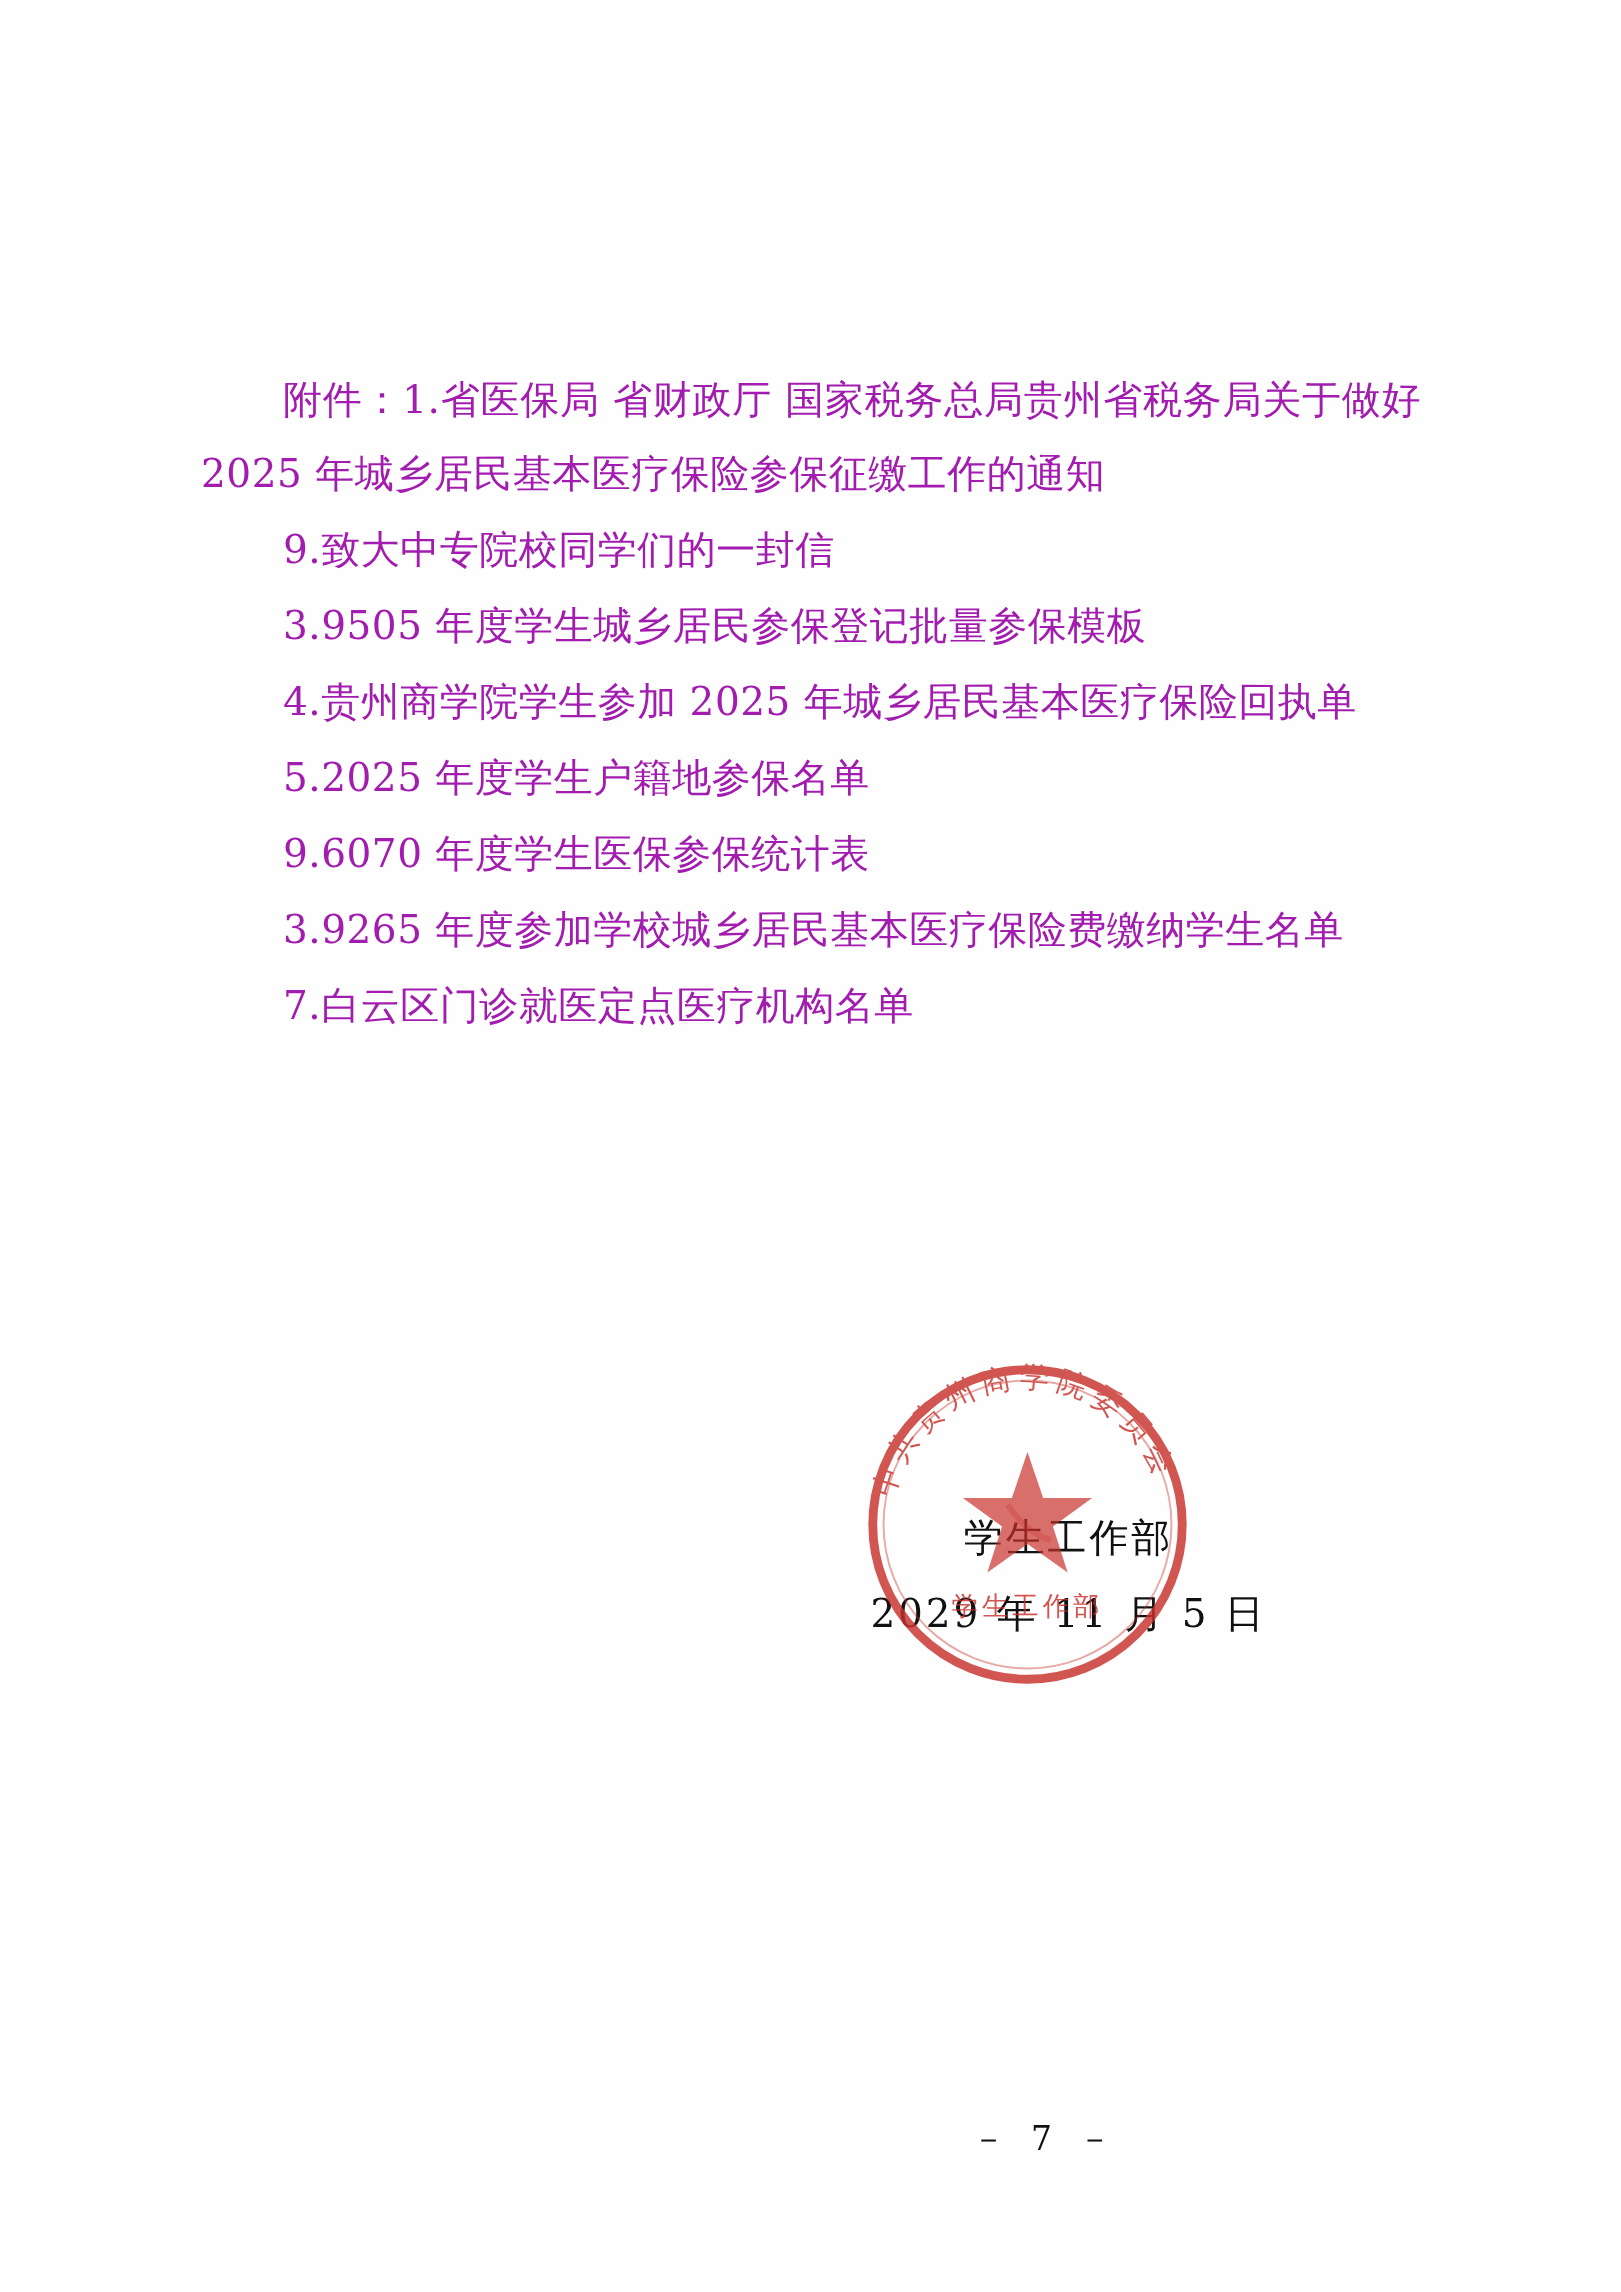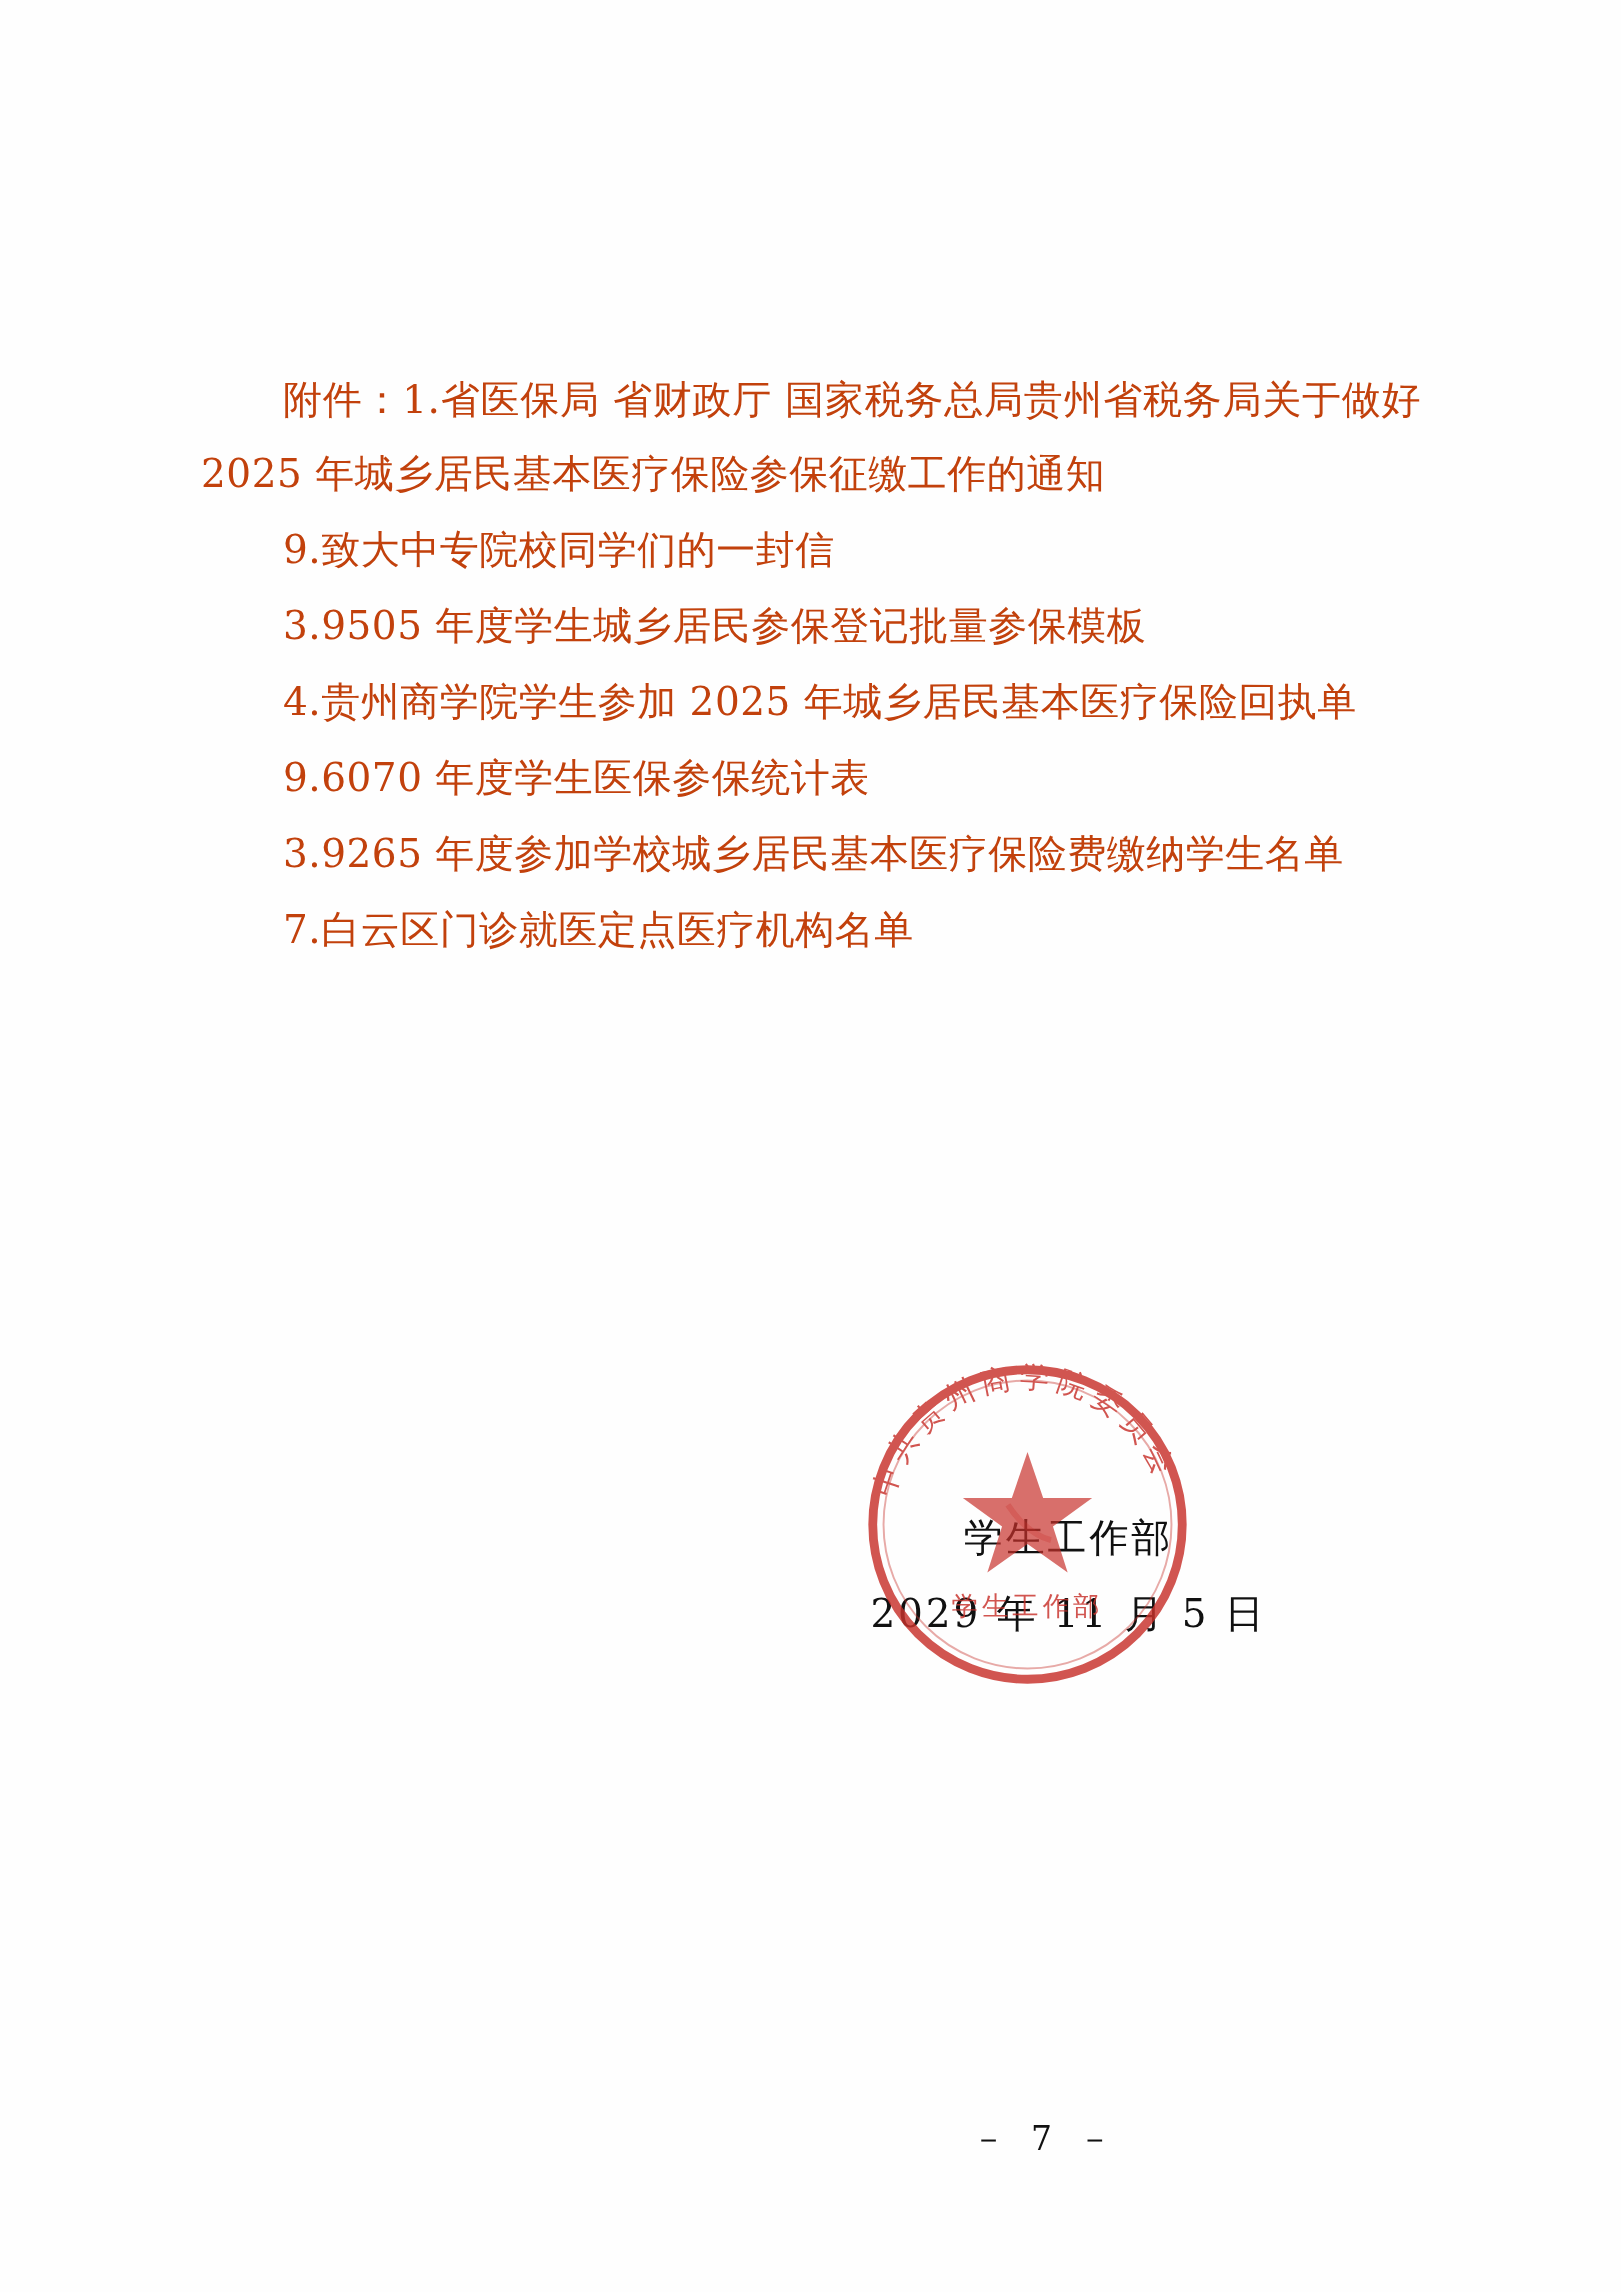--- a/index.html
+++ b/index.html
@@ -30,21 +30,21 @@
     top: 363px;
     width: 1220px;
   }
 
   .para {
     font-size: 39px;
     line-height: 74px;
     letter-spacing: 0.5px;
     text-align: justify;
     margin: 0 0 2px 0;
-    color: #c2410c;
+    color: #a21caf;
     font-family: "DejaVu Serif", "Liberation Serif", serif;
   }
 
   .indent2 {
     text-indent: 82px;
   }
 
   .sig-block {
     position: absolute;
     left: 843px;
@@ -87,20 +87,21 @@
 </head>
 <body>
 
 <div class="page">
 
   <div class="content">
     <p class="para indent2">附件：1.省医保局 省财政厅 国家税务总局贵州省税务局关于做好 2025 年城乡居民基本医疗保险参保征缴工作的通知</p>
     <p class="para indent2">9.致大中专院校同学们的一封信</p>
     <p class="para indent2">3.9505 年度学生城乡居民参保登记批量参保模板</p>
     <p class="para indent2">4.贵州商学院学生参加 2025 年城乡居民基本医疗保险回执单</p>
+    <p class="para indent2">5.2025 年度学生户籍地参保名单</p>
     <p class="para indent2">9.6070 年度学生医保参保统计表</p>
     <p class="para indent2">3.9265 年度参加学校城乡居民基本医疗保险费缴纳学生名单</p>
     <p class="para indent2">7.白云区门诊就医定点医疗机构名单</p>
   </div>
 
   <div class="sig-block">
     <div class="sig-line">学生工作部</div>
     <div class="sig-line">2029 年 11 月 5 日</div>
   </div>
 

